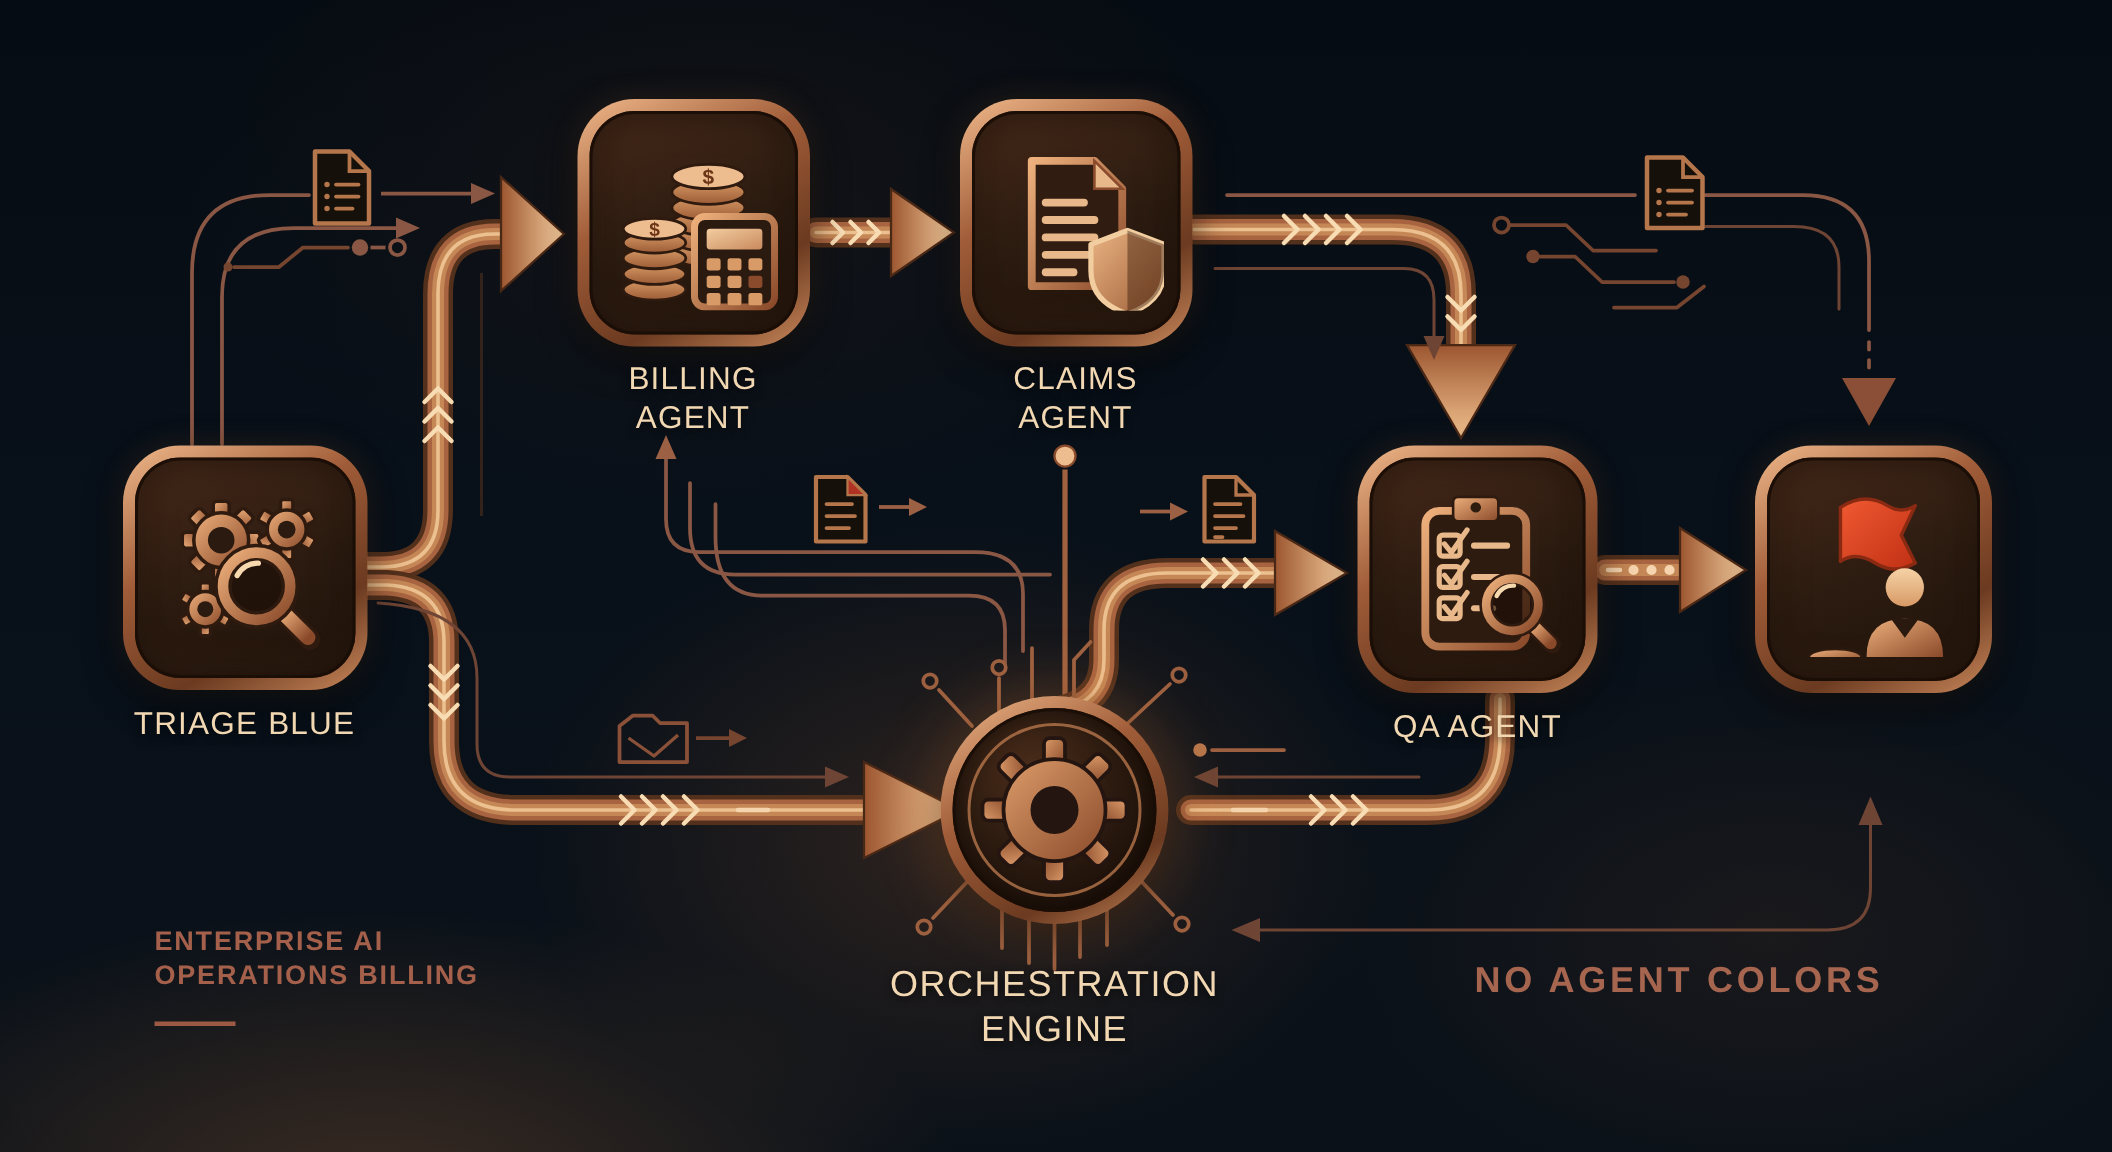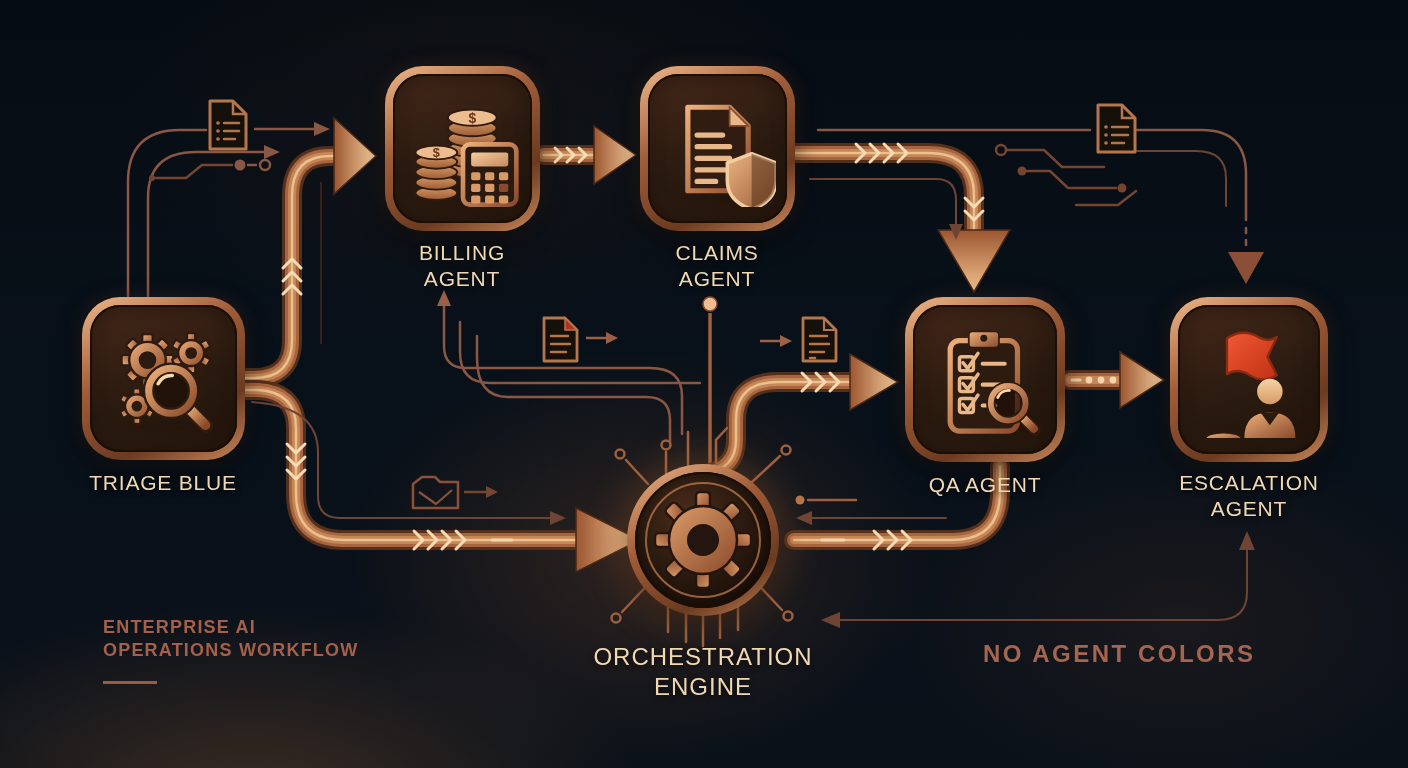--- a/index.html
+++ b/index.html
@@ -490,21 +490,20 @@
     <svg width="116" height="116" viewBox="0 0 100 100">
       <line x1="28" y1="12" x2="28" y2="98" stroke="url(#iconGrad)" stroke-width="5" stroke-linecap="round"></line>
       <ellipse cx="28" cy="100" rx="15" ry="4.5" fill="url(#iconGrad)" stroke="#2e1a0e" stroke-width="1.2"></ellipse>
       <path d="M31,14 q14,-9 27,-1 q8,5 16,0 l-8,17 8,16 q-12,7 -23,0 q-11,-7 -20,-1 z" fill="url(#flagGrad)" stroke="#8a2a12" stroke-width="2" stroke-linejoin="round"></path>
       <circle cx="68" cy="60" r="11" fill="url(#personGrad)"></circle>
       <path d="M46,100 q0,-22 22,-22 q22,0 22,22 z" fill="url(#iconGrad)"></path>
       <path d="M60,78 l8,11 8,-11 z" fill="#2a190e"></path>
     </svg>
   </div>
 </div>
-<div class="label" style="left:1154px;top:470px;width:190px;">ESCALATION AGENT</div>
 
 <div class="engine">
   <div class="engine-inner">
     <svg width="136" height="136" viewBox="0 0 136 136">
       <circle cx="68" cy="68" r="57" fill="none" stroke="#b5764b" stroke-width="2" opacity="0.8"></circle>
       <g fill="url(#gearGrad)" stroke="#241510" stroke-width="2.5">
         <rect x="61" y="20" width="14" height="18" rx="4"></rect>
         <rect x="61" y="20" width="14" height="18" rx="4" transform="rotate(45 68 68)"></rect>
         <rect x="61" y="20" width="14" height="18" rx="4" transform="rotate(90 68 68)"></rect>
         <rect x="61" y="20" width="14" height="18" rx="4" transform="rotate(135 68 68)"></rect>
@@ -515,19 +514,19 @@
         <circle cx="68" cy="68" r="34"></circle>
       </g>
       <circle cx="68" cy="68" r="16" fill="#241510"></circle>
     </svg>
   </div>
 </div>
 <div class="label engine-label" style="left:573px;top:642px;width:260px;">ORCHESTRATION ENGINE</div>
 
 <div class="caption">
   <div>ENTERPRISE AI</div>
-  <div>OPERATIONS WORKFLOW</div>
+  <div>OPERATIONS BILLING</div>
 </div>
 <div class="caption-rule"></div>
 <div class="watermark">NO AGENT COLORS</div>
 
 <div class="vignette"></div>
 </div>
 
 </body></html>

